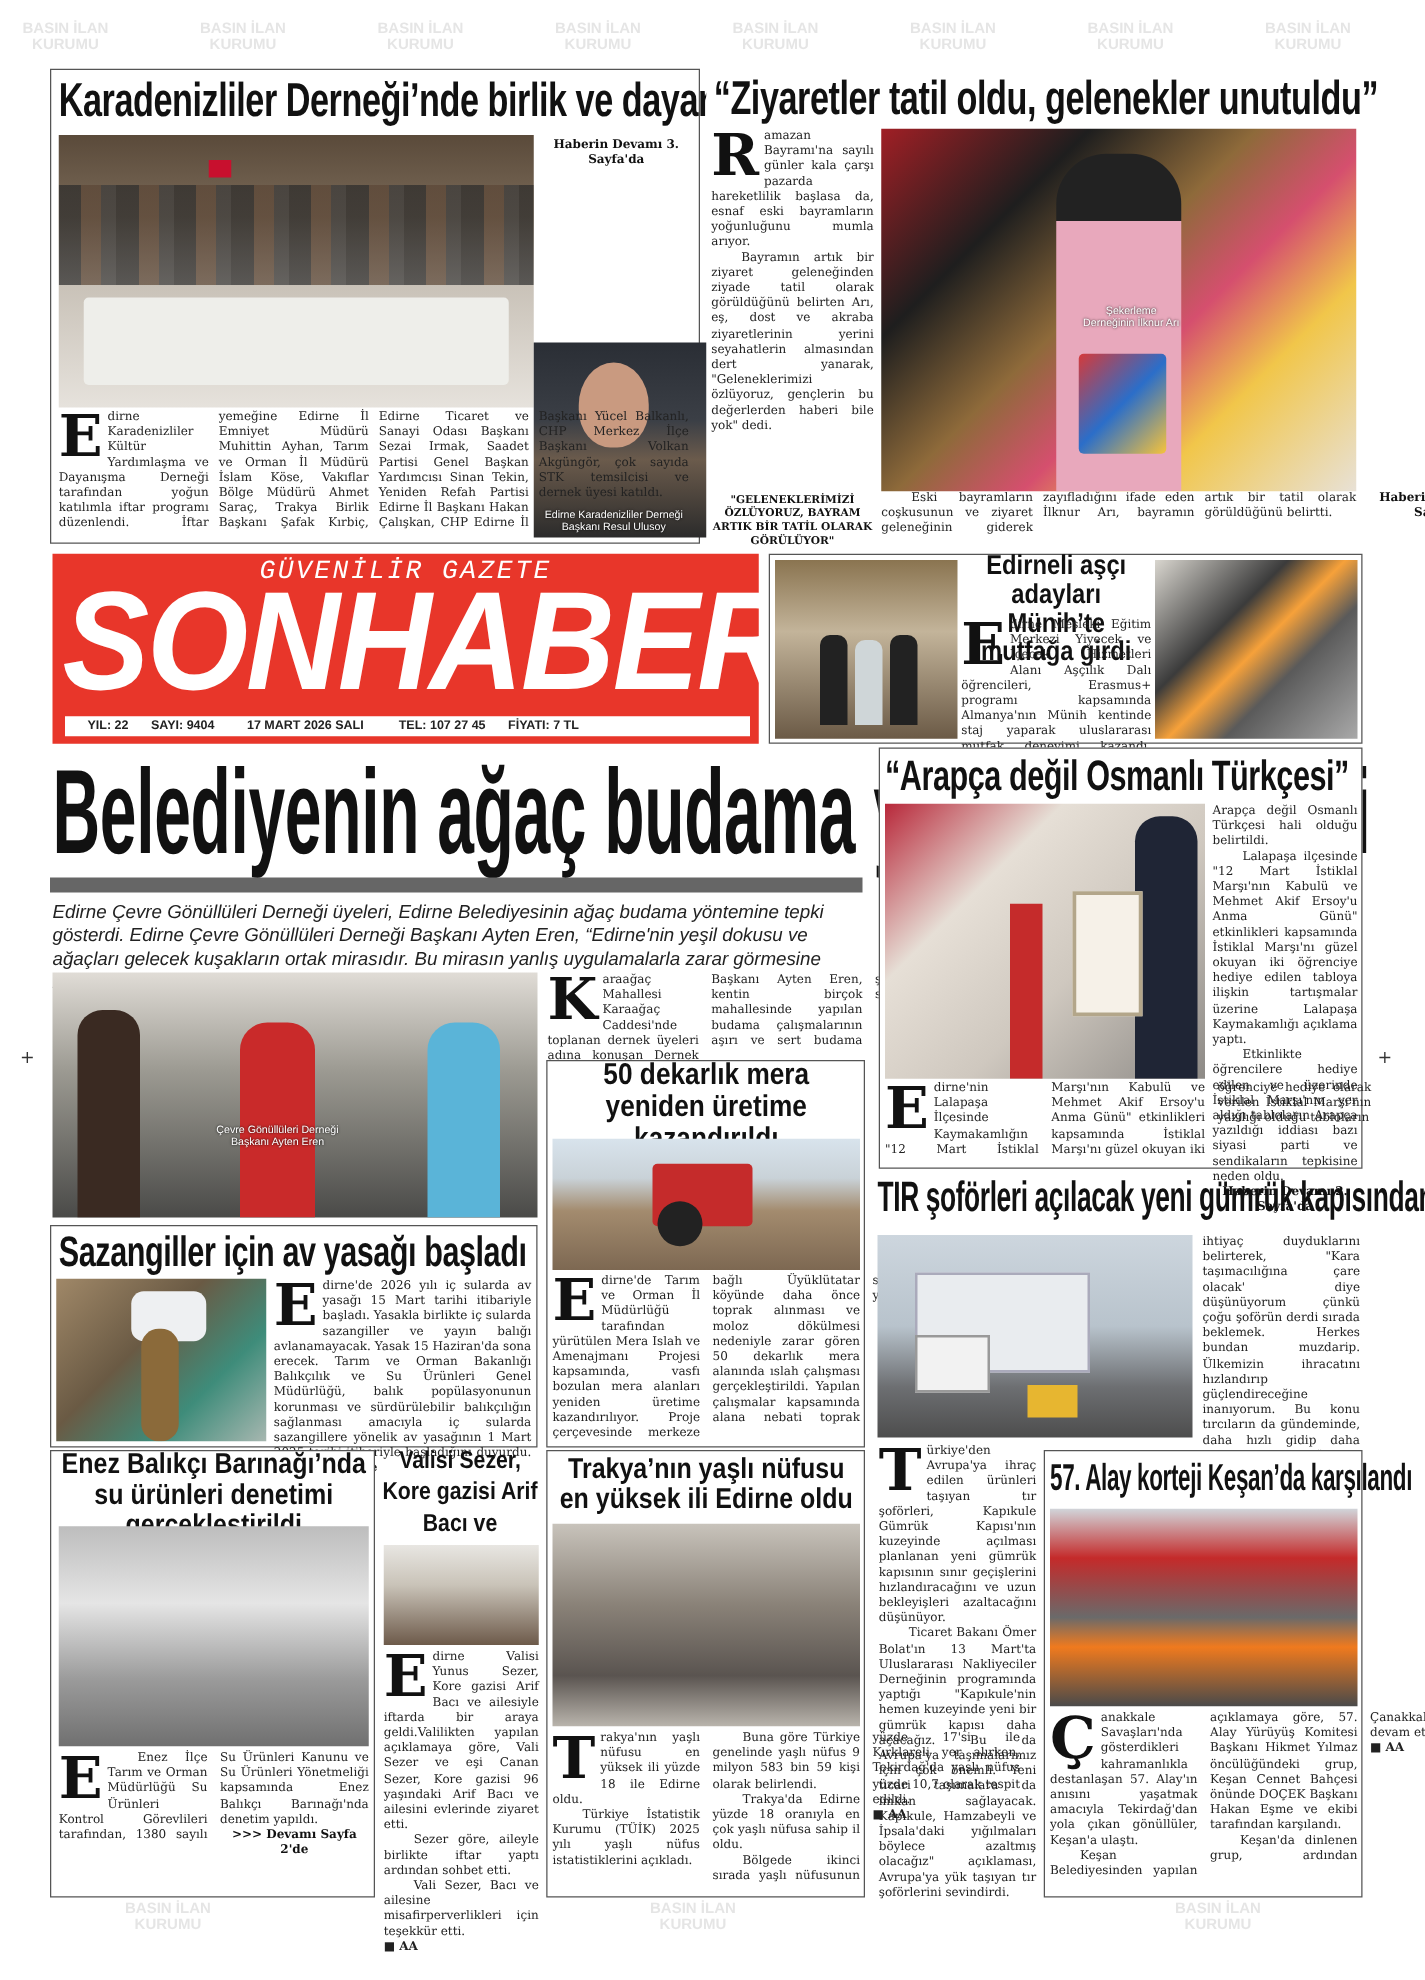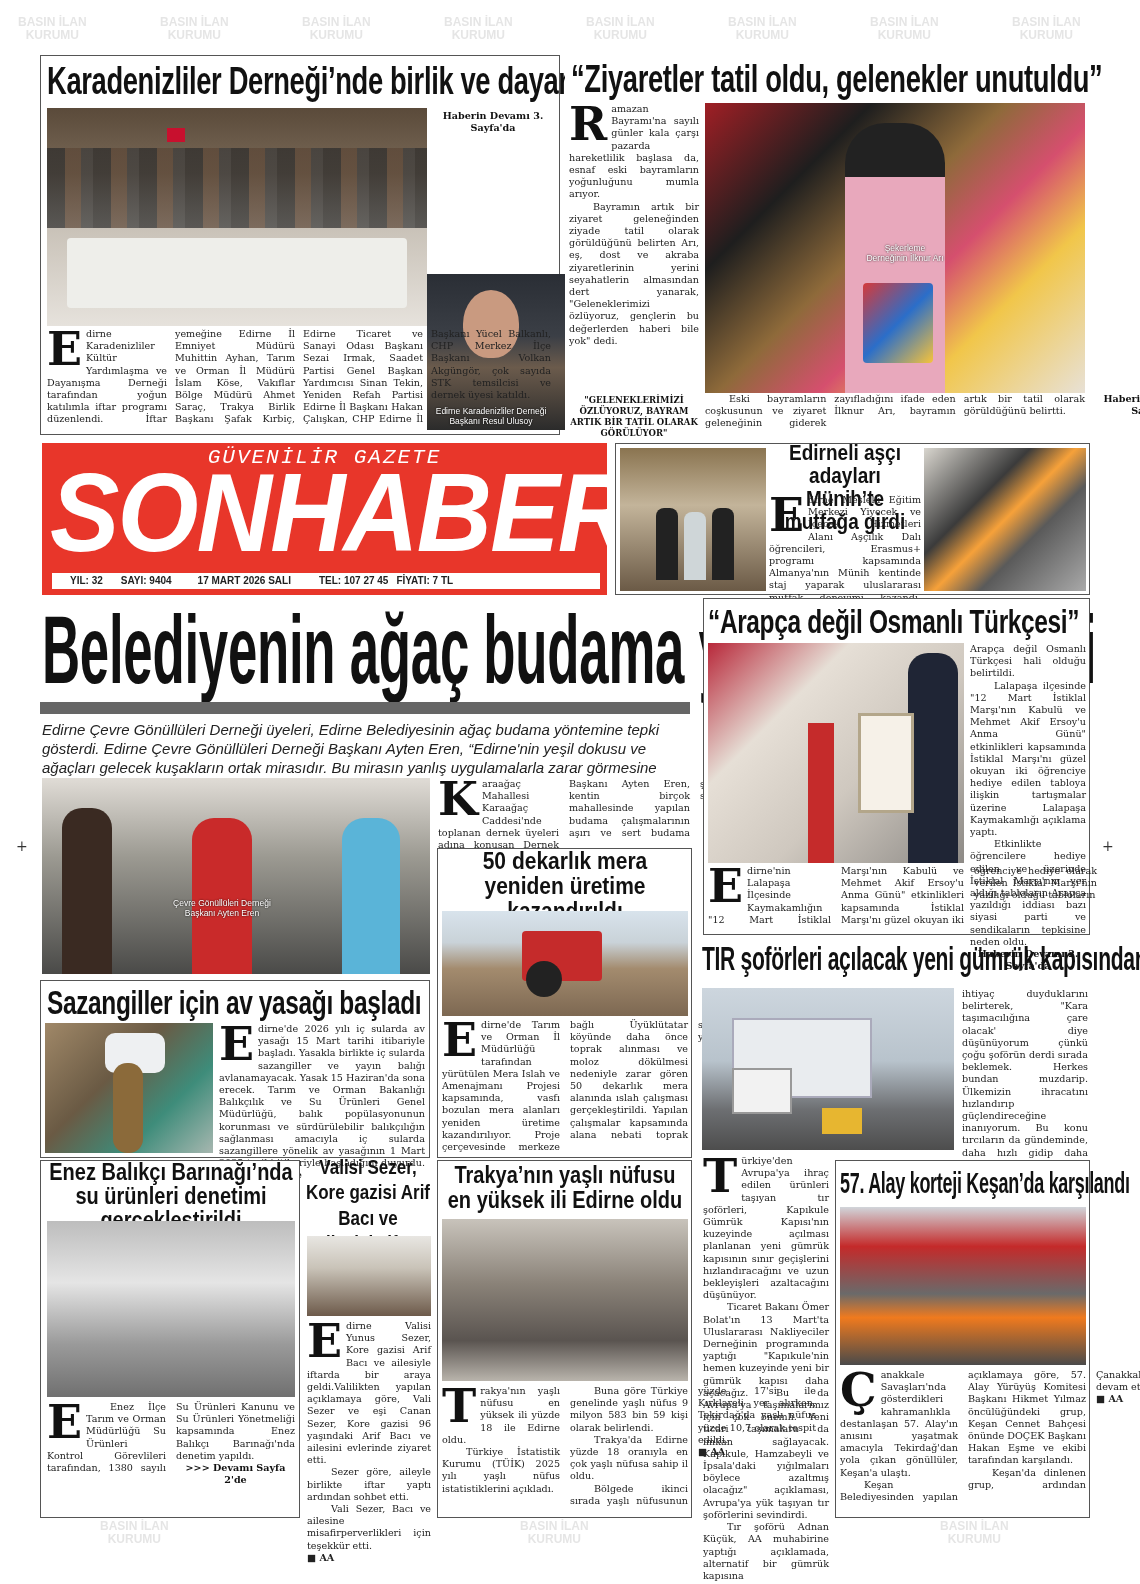--- a/index.html
+++ b/index.html
@@ -103,25 +103,25 @@
   <div class="txt abs" style="left:140px;top:338px;width:380px;column-count:3;column-gap:8px;height:48px">
     <p>Eski bayramların coşkusunun ve ziyaret geleneğinin giderek zayıfladığını ifade eden İlknur Arı, bayramın artık bir tatil olarak görüldüğünü belirtti.</p>
     <div class="cont">Haberin Devamı 2. Sayfa'da</div>
   </div>
 </div>
 
 <div class="abs" style="left:42px;top:443px;width:565px;height:152px;background:#e8362a">
   <div class="abs" style="left:0;top:3px;width:565px;text-align:center;font-family:Liberation Mono, monospace;font-style:italic;font-size:21px;color:#fff;letter-spacing:2px">GÜVENİLİR GAZETE</div>
   <div class="abs" style="left:8px;top:10px;font-family:'Liberation Sans',sans-serif;font-weight:bold;font-style:italic;font-size:112px;line-height:120px;color:#fff;letter-spacing:-2px;transform:scaleX(0.93);transform-origin:left">SONHABER</div>
   <div class="abs" style="left:10px;top:130px;width:548px;height:16px;background:#fff;font-family:'Liberation Sans',sans-serif;font-weight:bold;font-size:10px;line-height:16px;color:#222;display:flex;gap:0">
-    <span style="margin-left:18px">YIL: 32</span>
+    <span style="margin-left:18px">YIL: 22</span>
     <span style="margin-left:18px">SAYI: 9404</span>
     <span style="margin-left:26px">17 MART 2026  SALI</span>
     <span style="margin-left:28px">TEL: 107 27 45</span>
-    <span style="margin-left:8px">FİYATI: 7 TL</span>
+    <span style="margin-left:18px">FİYATI: 7 TL</span>
   </div>
 </div>
 
 <div class="box" style="left:615px;top:443px;width:475px;height:152px">
   <div class="photo" style="left:4px;top:4px;width:146px;height:143px;background:linear-gradient(180deg,#8a7450 0%,#c3b49a 40%,#6b5a46 100%)">
     <div class="abs" style="left:36px;top:60px;width:22px;height:72px;background:#222;border-radius:8px 8px 0 0"></div>
     <div class="abs" style="left:64px;top:64px;width:22px;height:68px;background:#cfd6d8;border-radius:8px 8px 0 0"></div>
     <div class="abs" style="left:92px;top:60px;width:22px;height:72px;background:#222;border-radius:8px 8px 0 0"></div>
   </div>
   <div class="hlc abs" style="left:152px;top:4px;width:154px;font-size:19px">Edirneli aşçı adayları Münih’te mutfağa girdi</div>
@@ -196,21 +196,20 @@
     <div class="abs" style="left:120px;top:120px;width:40px;height:26px;background:#e7b630"></div>
   </div>
   <div class="txt abs" style="left:262px;top:50px;width:126px">
     <p class="nf"><span>ihtiyaç duyduklarını belirterek, "Kara taşımacılığına çare olacak' diye düşünüyorum çünkü çoğu şoförün derdi sırada beklemek. Herkes bundan muzdarip. Ülkemizin ihracatını hızlandırıp güçlendireceğine inanıyorum. Bu konu tırcıların da gündeminde, daha hızlı gidip daha çabuk geri dönmeyi herkes istiyor.</span> <b>&gt;&gt;&gt; Devamı Sayfa 2'de</b></p>
   </div>
 </div>
 
 <div class="txt abs" style="left:703px;top:1155px;width:126px">
   <p class="nf"><span class="drop">T</span><span>ürkiye'den Avrupa'ya ihraç edilen ürünleri taşıyan tır şoförleri, Kapıkule Gümrük Kapısı'nın kuzeyinde açılması planlanan yeni gümrük kapısının sınır geçişlerini hızlandıracağını ve uzun bekleyişleri azaltacağını düşünüyor.</span></p>
   <p>Ticaret Bakanı Ömer Bolat'ın 13 Mart'ta Uluslararası Nakliyeciler Derneğinin programında yaptığı "Kapıkule'nin hemen kuzeyinde yeni bir gümrük kapısı daha açacağız. Bu da Avrupa'ya taşımalarımız için çok önemli. Yeni ticari taşımalara da imkan sağlayacak. Kapıkule, Hamzabeyli ve İpsala'daki yığılmaları böylece azaltmış olacağız" açıklaması, Avrupa'ya yük taşıyan tır şoförlerini sevindirdi.</p>
-  <p>Tır şoförü Adnan Küçük, AA muhabirine yaptığı açıklamada, alternatif bir gümrük kapısına</p>
 </div>
 
 <div class="box" style="left:40px;top:1160px;width:260px;height:358px">
   <div class="hlc abs" style="left:4px;top:4px;width:252px;font-size:20px">Enez Balıkçı Barınağı’nda su ürünleri denetimi gerçekleştirildi</div>
   <div class="photo" style="left:6px;top:60px;width:248px;height:176px;background:linear-gradient(180deg,#bdbdbd 0%,#e5e5e5 35%,#9a9a9a 70%,#707070 100%)"></div>
   <div class="txt cols2 abs" style="left:6px;top:240px;width:248px;height:114px">
     <p class="nf"><span class="drop">E</span></p>
     <p>Enez İlçe Tarım ve Orman Müdürlüğü Su Ürünleri Kontrol Görevlileri tarafından, 1380 sayılı Su Ürünleri Kanunu ve Su Ürünleri Yönetmeliği kapsamında Enez Balıkçı Barınağı'nda denetim yapıldı.</p>
     <div class="cont">&gt;&gt;&gt; Devamı Sayfa 2'de</div>
   </div>

